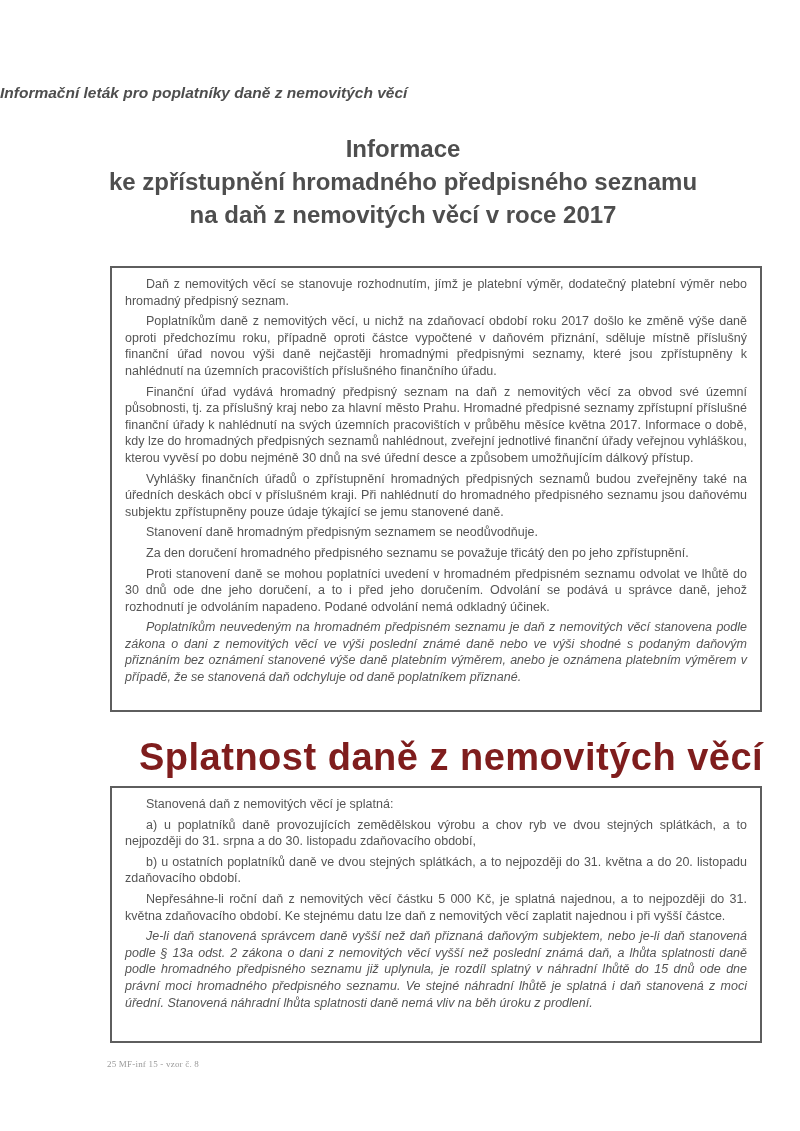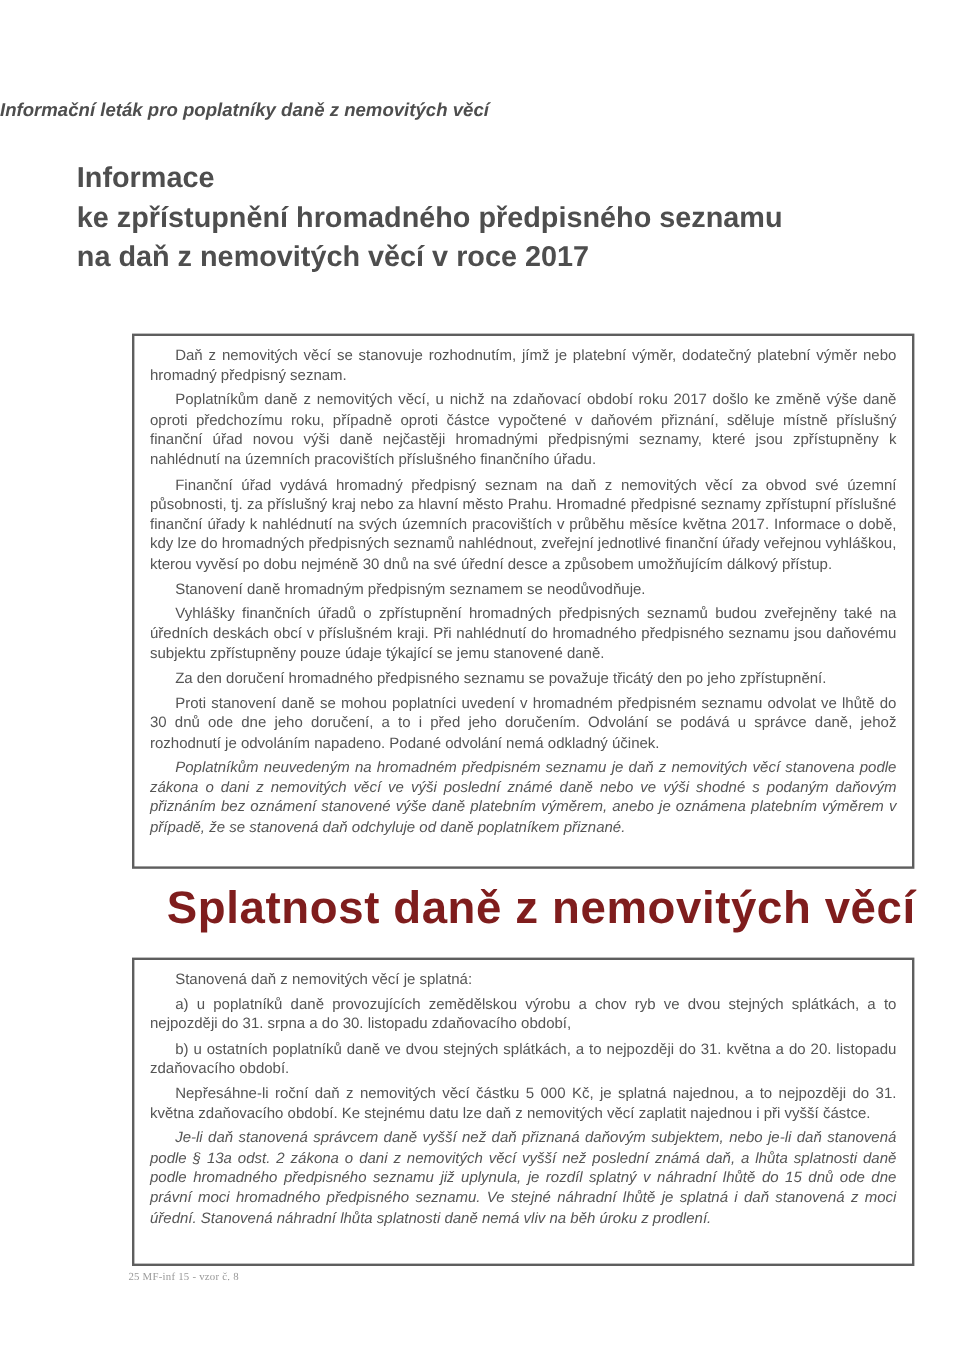--- a/index.html
+++ b/index.html
@@ -22,41 +22,40 @@
     right: 26px;
     text-align: left;
     font-style: italic;
     font-weight: bold;
     font-size: 15.5px;
     color: #4e4e4e;
   }
   .doc-title {
     position: absolute;
     top: 132px;
-    left: 64px;
+    left: 48px;
     width: 710px;
-    text-align: left;
+    text-align: center;
     font-weight: bold;
     font-size: 24px;
     line-height: 33px;
     color: #4e4e4e;
   }
   .text-box {
     position: absolute;
     left: 110px;
     width: 652px;
     box-sizing: border-box;
     border: 2px solid #5e5e5e;
     background: #ffffff;
     padding: 8px 13px 9px 13px;
     font-size: 12.5px;
     line-height: 16.6px;
     text-align: justify;
     color: #555555;
-    margin-top: 12px;
   }
   .text-box p {
     margin: 0 0 4px 0;
     text-indent: 21px;
   }
   .text-box p:last-child {
     margin-bottom: 0;
     font-style: italic;
   }
   .box-1 { top: 266px; min-height: 446px; }
@@ -91,22 +90,22 @@
   <div class="doc-title">
     <div>Informace</div>
     <div>ke zpřístupnění hromadného předpisného seznamu</div>
     <div>na daň z nemovitých věcí v roce 2017</div>
   </div>
 
   <div class="text-box box-1">
     <p>Daň z nemovitých věcí se stanovuje rozhodnutím, jímž je platební výměr, dodatečný platební výměr nebo hromadný předpisný seznam.</p>
     <p>Poplatníkům daně z nemovitých věcí, u nichž na zdaňovací období roku 2017 došlo ke změně výše daně oproti předchozímu roku, případně oproti částce vypočtené v daňovém přiznání, sděluje místně příslušný finanční úřad novou výši daně nejčastěji hromadnými předpisnými seznamy, které jsou zpřístupněny k nahlédnutí na územních pracovištích příslušného finančního úřadu.</p>
     <p>Finanční úřad vydává hromadný předpisný seznam na daň z nemovitých věcí za obvod své územní působnosti, tj. za příslušný kraj nebo za hlavní město Prahu. Hromadné předpisné seznamy zpřístupní příslušné finanční úřady k nahlédnutí na svých územních pracovištích v průběhu měsíce května 2017. Informace o době, kdy lze do hromadných předpisných seznamů nahlédnout, zveřejní jednotlivé finanční úřady veřejnou vyhláškou, kterou vyvěsí po dobu nejméně 30 dnů na své úřední desce a způsobem umožňujícím dálkový přístup.</p>
+    <p>Vyhlášky finančních úřadů o zpřístupnění hromadných předpisných seznamů budou zveřejněny také na úředních deskách obcí v příslušném kraji. Při nahlédnutí do hromadného předpisného seznamu jsou daňovému subjektu zpřístupněny pouze údaje týkající se jemu stanovené daně.</p>
     <p>Stanovení daně hromadným předpisným seznamem se neodůvodňuje.</p>
-    <p>Vyhlášky finančních úřadů o zpřístupnění hromadných předpisných seznamů budou zveřejněny také na úředních deskách obcí v příslušném kraji. Při nahlédnutí do hromadného předpisného seznamu jsou daňovému subjektu zpřístupněny pouze údaje týkající se jemu stanovené daně.</p>
     <p>Za den doručení hromadného předpisného seznamu se považuje třicátý den po jeho zpřístupnění.</p>
     <p>Proti stanovení daně se mohou poplatníci uvedení v hromadném předpisném seznamu odvolat ve lhůtě do 30 dnů ode dne jeho doručení, a to i před jeho doručením. Odvolání se podává u správce daně, jehož rozhodnutí je odvoláním napadeno. Podané odvolání nemá odkladný účinek.</p>
     <p>Poplatníkům neuvedeným na hromadném předpisném seznamu je daň z nemovitých věcí stanovena podle zákona o dani z nemovitých věcí ve výši poslední známé daně nebo ve výši shodné s podaným daňovým přiznáním bez oznámení stanovené výše daně platebním výměrem, anebo je oznámena platebním výměrem v případě, že se stanovená daň odchyluje od daně poplatníkem přiznané.</p>
   </div>
 
   <div class="section-title">Splatnost daně z nemovitých věcí</div>
 
   <div class="text-box box-2">
     <p>Stanovená daň z nemovitých věcí je splatná:</p>
     <p>a) u poplatníků daně provozujících zemědělskou výrobu a chov ryb ve dvou stejných splátkách, a to nejpozději do 31. srpna a do 30. listopadu zdaňovacího období,</p>

